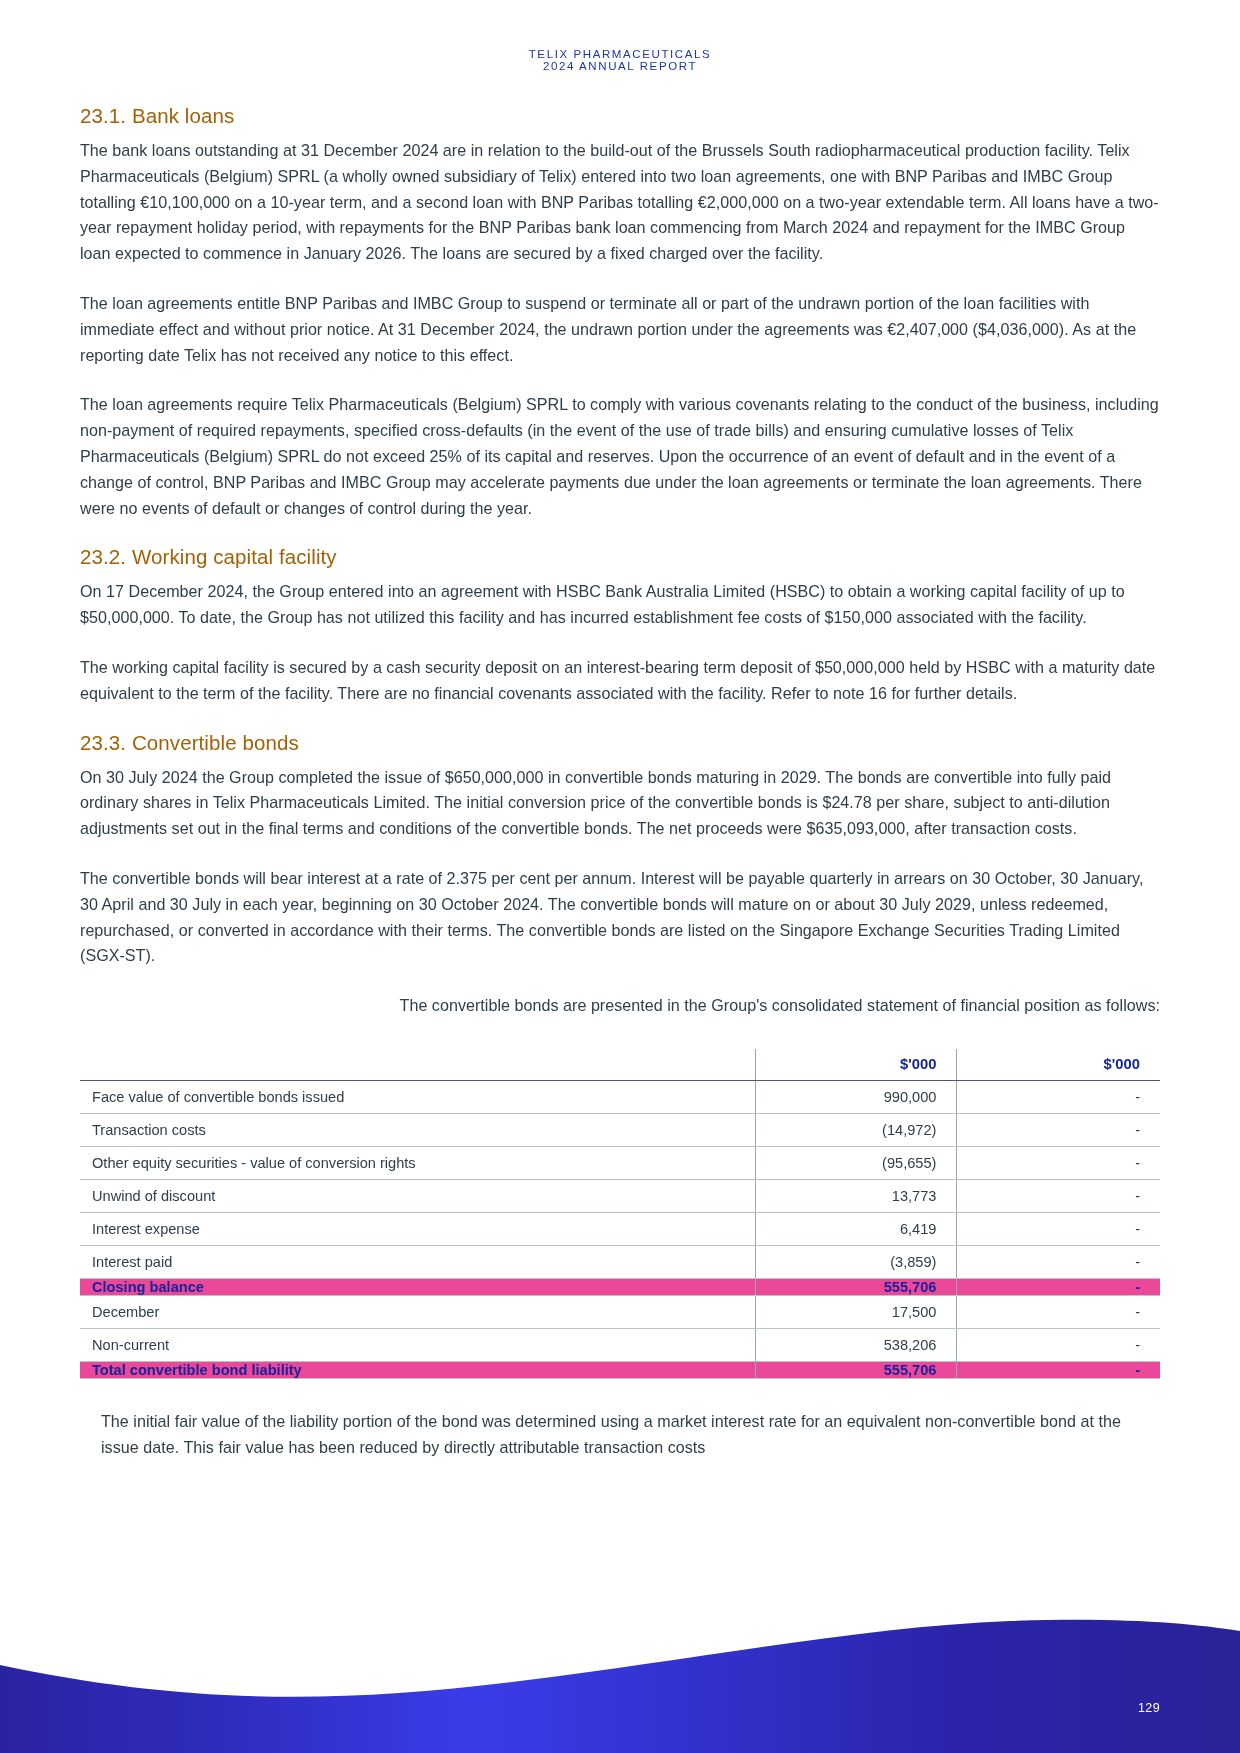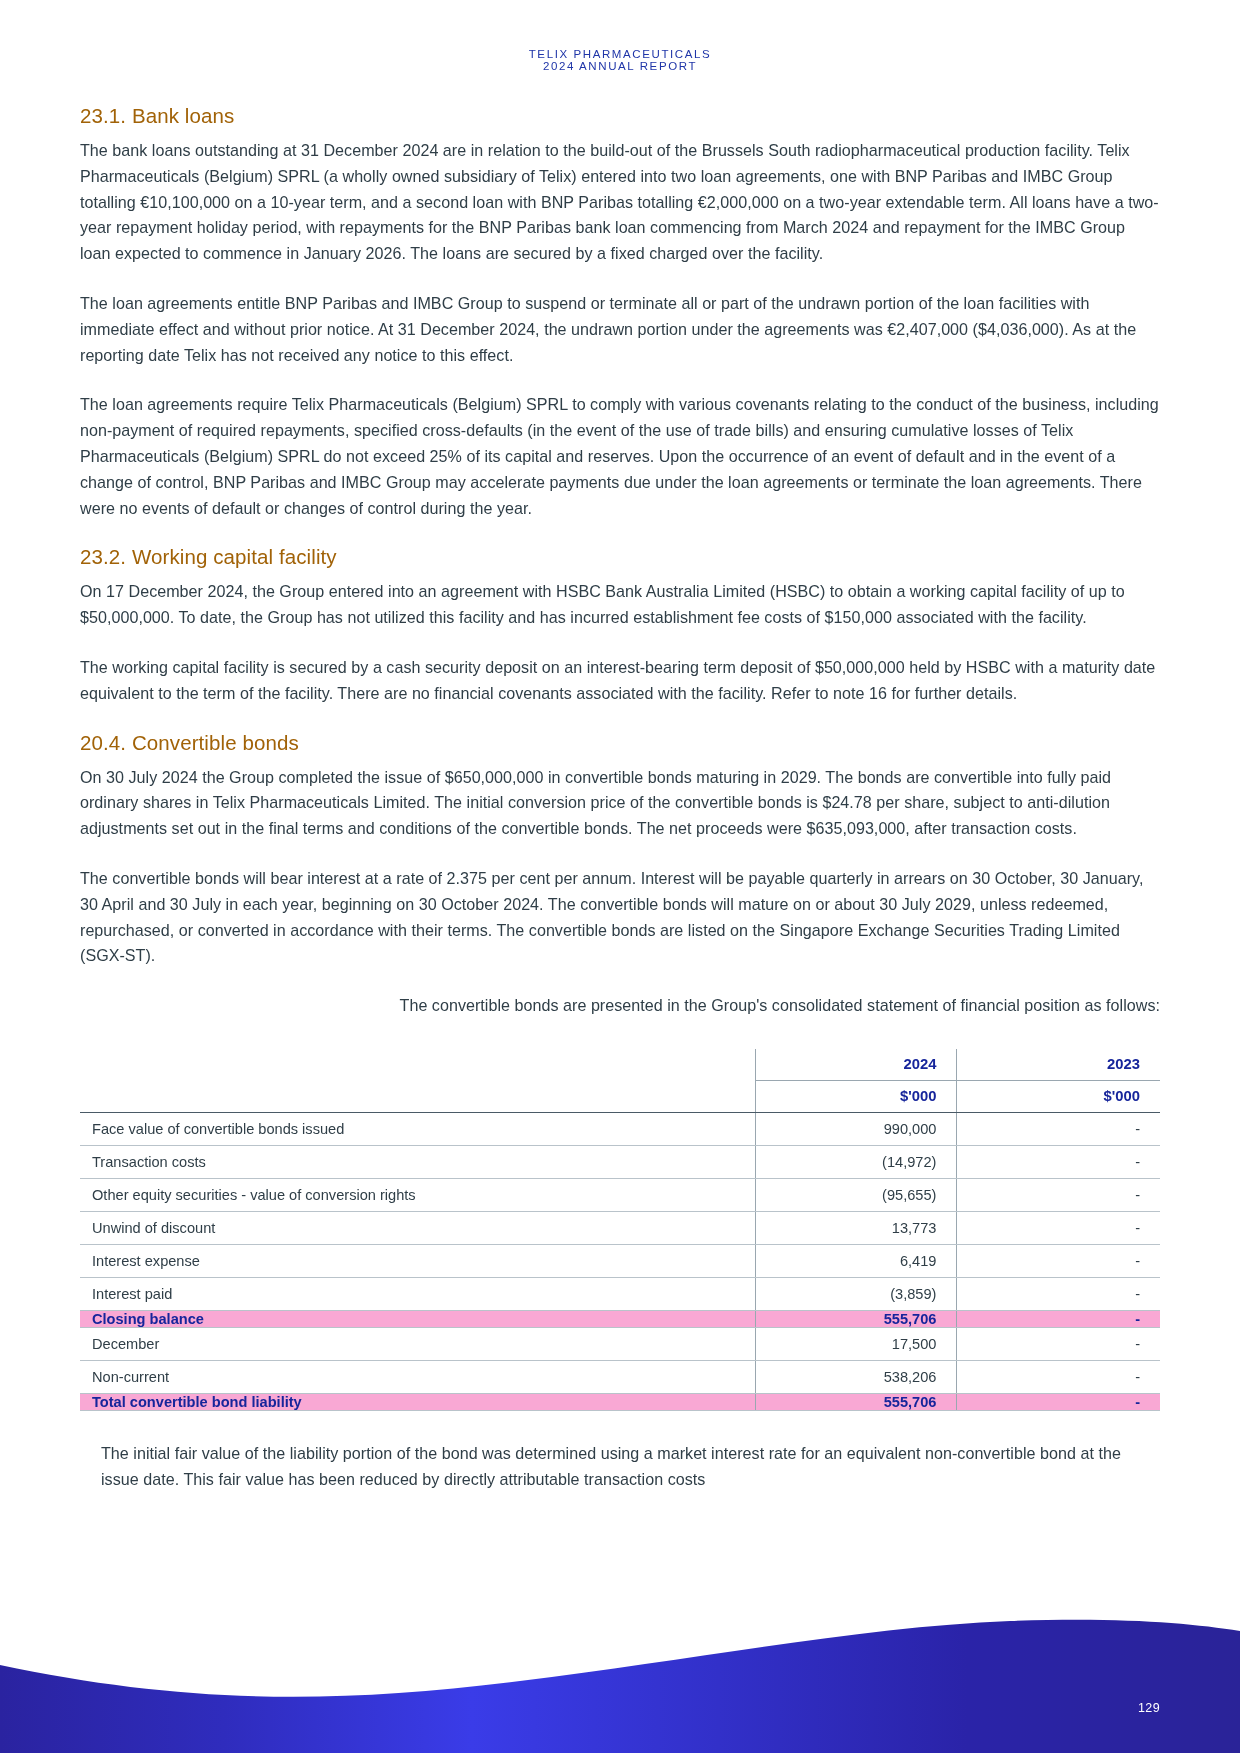--- a/index.html
+++ b/index.html
@@ -134,21 +134,21 @@
   tr.drow td.num {
     text-align: right;
     padding-right: 20px;
     border-left: 1px solid #9aa7b0;
   }
   tr.drow.first td {
     border-top: 1px solid #4a5a66;
   }
 
   tr.hl td {
-    background: #f9a8d4;
+    background: #ec4899;
     color: #16259b;
     font-weight: bold;
     border-bottom: 1px solid #b9c3ca;
   }
   tr.hl td.lbl {
     padding-left: 12px;
   }
   tr.hl td.num {
     text-align: right;
     padding-right: 20px;
@@ -201,38 +201,33 @@
 
     <h2 class="sec-heading">23.1. Bank loans</h2>
     <p class="body">The bank loans outstanding at 31 December 2024 are in relation to the build-out of the Brussels South radiopharmaceutical production facility. Telix Pharmaceuticals (Belgium) SPRL (a wholly owned subsidiary of Telix) entered into two loan agreements, one with BNP Paribas and IMBC Group totalling €10,100,000 on a 10-year term, and a second loan with BNP Paribas totalling €2,000,000 on a two-year extendable term. All loans have a two-year repayment holiday period, with repayments for the BNP Paribas bank loan commencing from March 2024 and repayment for the IMBC Group loan expected to commence in January 2026. The loans are secured by a fixed charged over the facility.</p>
     <p class="body">The loan agreements entitle BNP Paribas and IMBC Group to suspend or terminate all or part of the undrawn portion of the loan facilities with immediate effect and without prior notice. At 31 December 2024, the undrawn portion under the agreements was €2,407,000 ($4,036,000). As at the reporting date Telix has not received any notice to this effect.</p>
     <p class="body">The loan agreements require Telix Pharmaceuticals (Belgium) SPRL to comply with various covenants relating to the conduct of the business, including non-payment of required repayments, specified cross-defaults (in the event of the use of trade bills) and ensuring cumulative losses of Telix Pharmaceuticals (Belgium) SPRL do not exceed 25% of its capital and reserves. Upon the occurrence of an event of default and in the event of a change of control, BNP Paribas and IMBC Group may accelerate payments due under the loan agreements or terminate the loan agreements. There were no events of default or changes of control during the year.</p>
 
     <h2 class="sec-heading">23.2. Working capital facility</h2>
     <p class="body">On 17 December 2024, the Group entered into an agreement with HSBC Bank Australia Limited (HSBC) to obtain a working capital facility of up to $50,000,000. To date, the Group has not utilized this facility and has incurred establishment fee costs of $150,000 associated with the facility.</p>
     <p class="body">The working capital facility is secured by a cash security deposit on an interest-bearing term deposit of $50,000,000 held by HSBC with a maturity date equivalent to the term of the facility. There are no financial covenants associated with the facility. Refer to note 16 for further details.</p>
 
-    <h2 class="sec-heading">20.4. Convertible bonds</h2>
+    <h2 class="sec-heading">23.3. Convertible bonds</h2>
     <p class="body">On 30 July 2024 the Group completed the issue of $650,000,000 in convertible bonds maturing in 2029. The bonds are convertible into fully paid ordinary shares in Telix Pharmaceuticals Limited. The initial conversion price of the convertible bonds is $24.78 per share, subject to anti-dilution adjustments set out in the final terms and conditions of the convertible bonds. The net proceeds were $635,093,000, after transaction costs.</p>
     <p class="body">The convertible bonds will bear interest at a rate of 2.375 per cent per annum. Interest will be payable quarterly in arrears on 30 October, 30 January, 30 April and 30 July in each year, beginning on 30 October 2024. The convertible bonds will mature on or about 30 July 2029, unless redeemed, repurchased, or converted in accordance with their terms. The convertible bonds are listed on the Singapore Exchange Securities Trading Limited (SGX-ST).</p>
     <p class="body tight">The convertible bonds are presented in the Group's consolidated statement of financial position as follows:</p>
 
     <div class="tbl-wrap">
       <table class="fin">
         <colgroup>
           <col class="c-label">
           <col class="c-2024">
           <col class="c-2023">
         </colgroup>
         <thead>
-          <tr class="hdr">
-            <th class="blank"></th>
-            <th class="num">2024</th>
-            <th class="num">2023</th>
-          </tr>
           <tr class="hdr2">
             <th class="blank"></th>
             <th class="num">$'000</th>
             <th class="num">$'000</th>
           </tr>
         </thead>
         <tbody id="fin-body">
             <tr class="drow first">
               <td class="lbl">Face value of convertible bonds issued</td>
               <td class="num">990,000</td>

